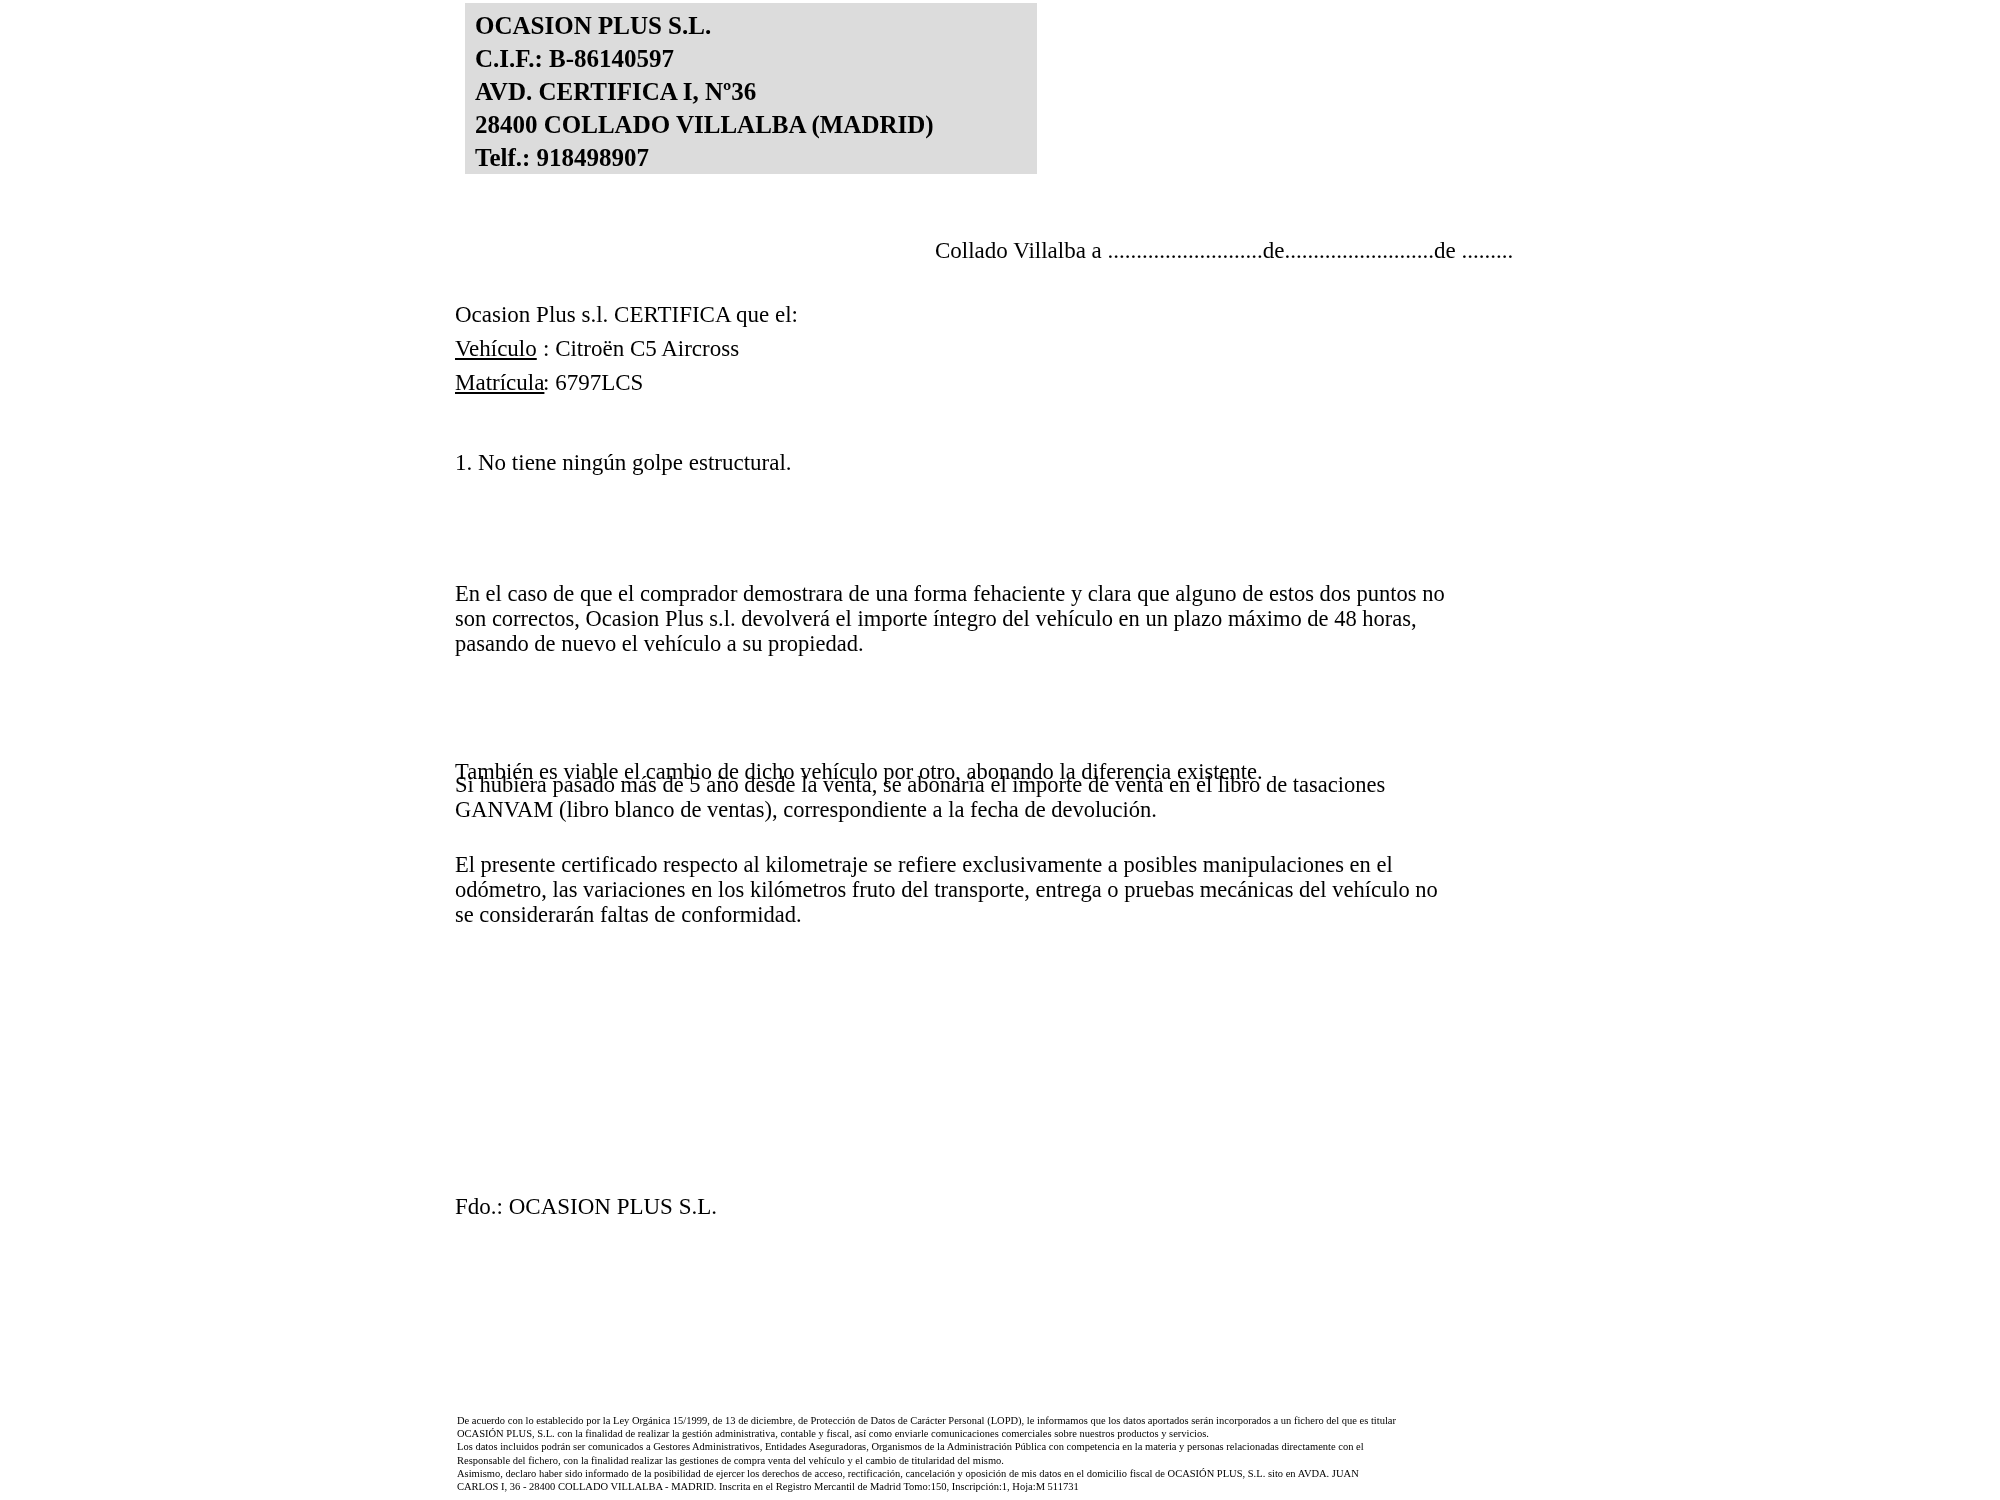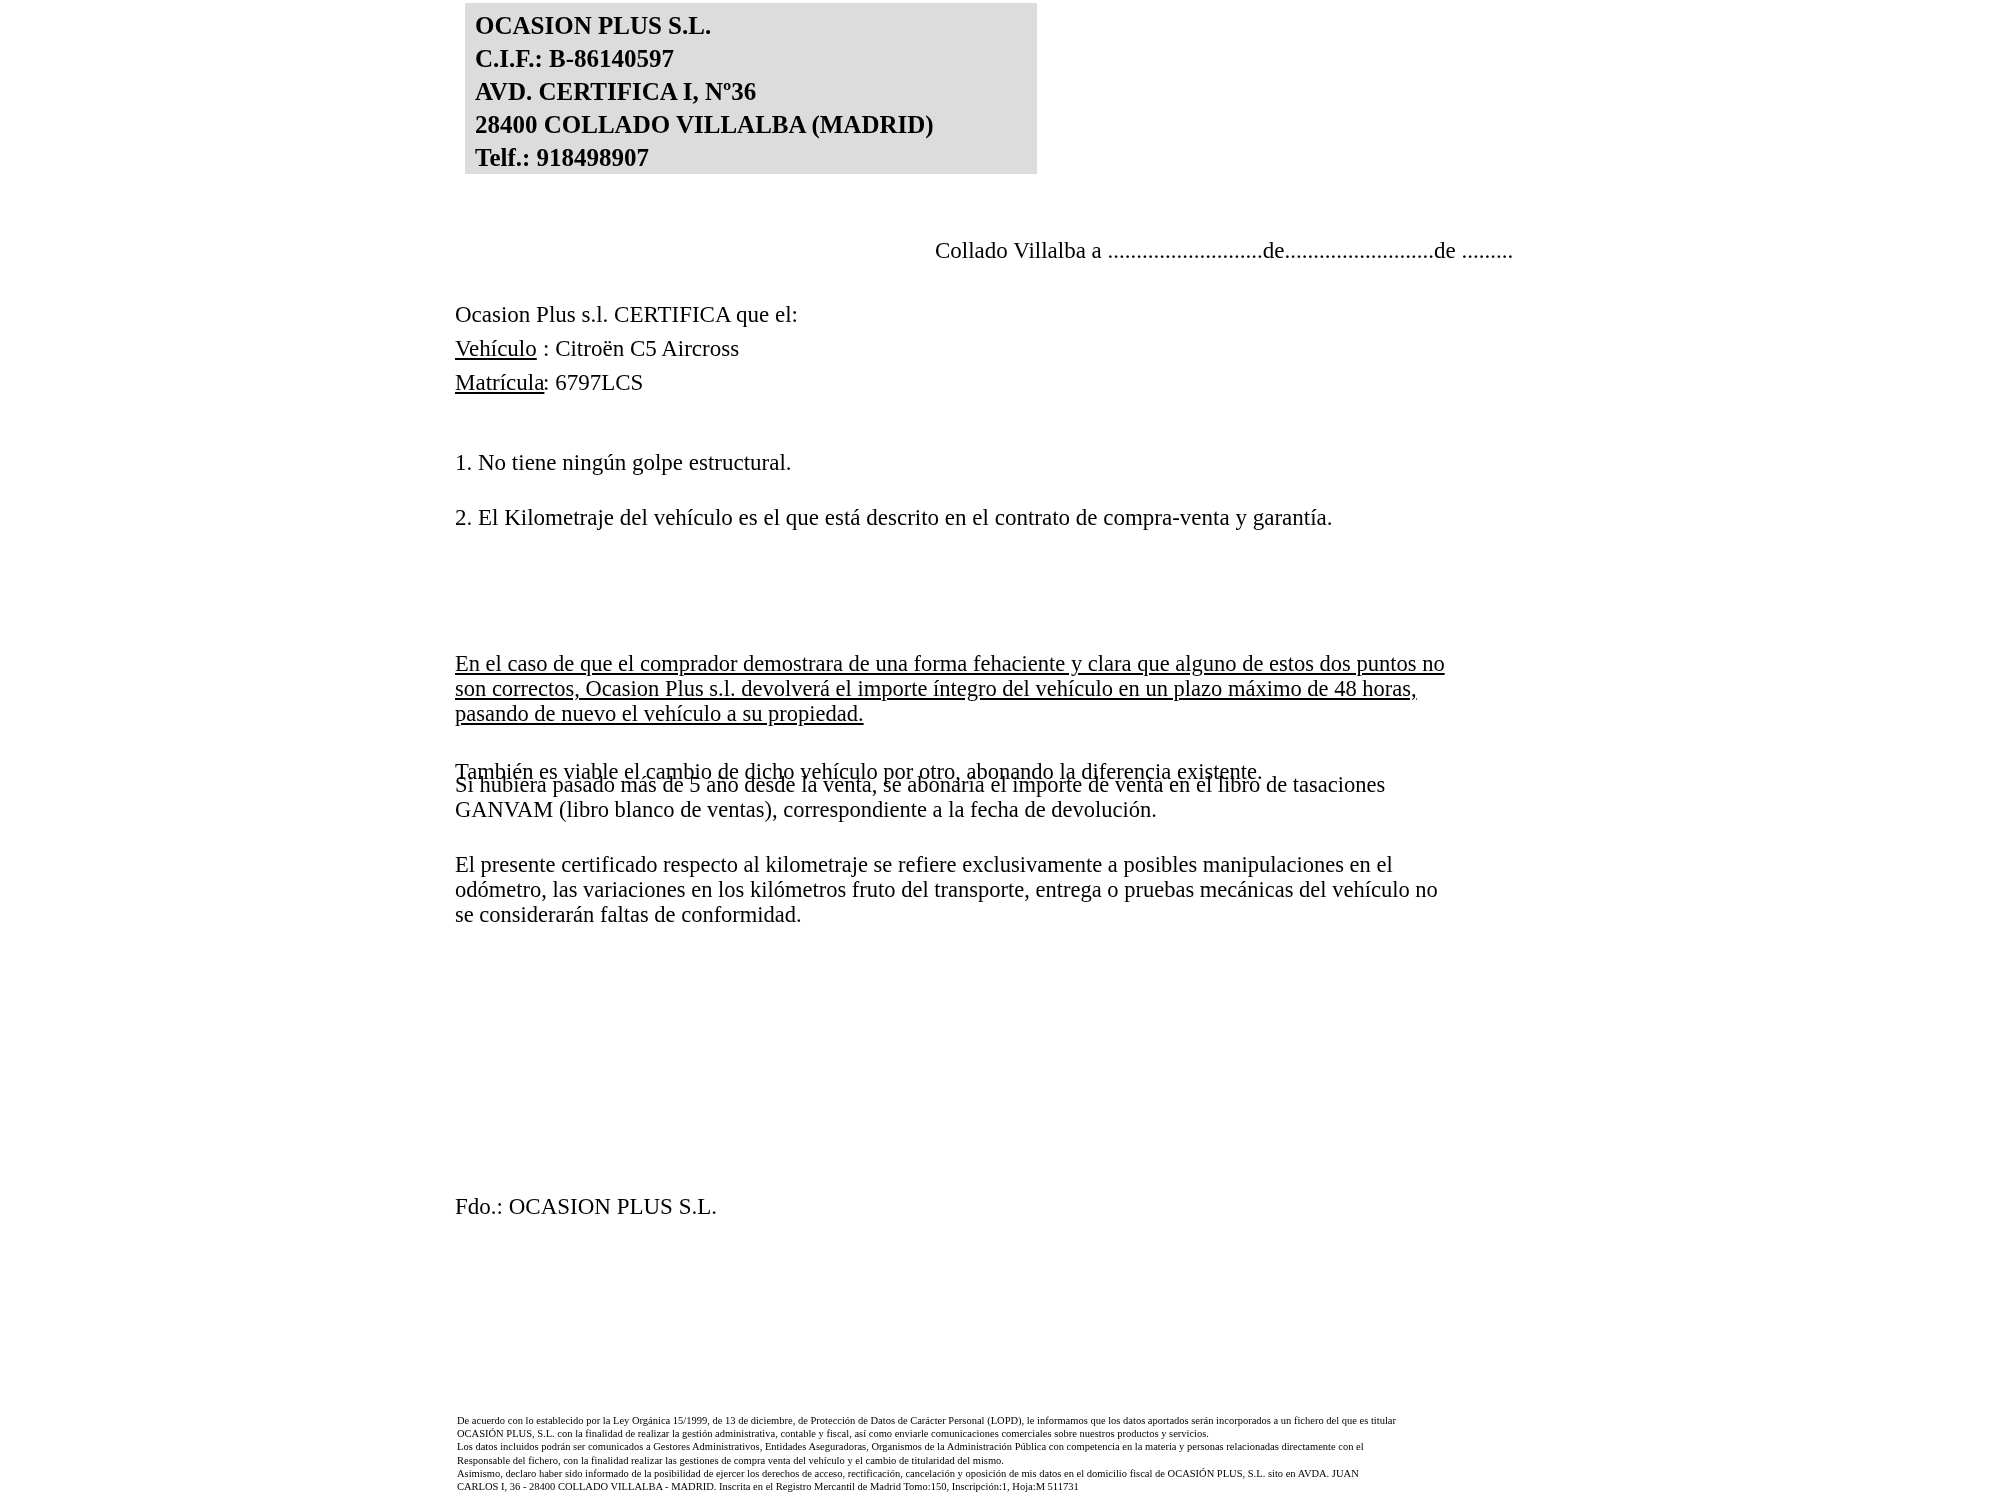--- a/index.html
+++ b/index.html
@@ -59,21 +59,21 @@
   .point.p1 { top: 450px; }
   .point.p2 { top: 505px; }
   .para {
     position: absolute;
     left: 455px;
     width: 1120px;
     font-size: 22.5px;
     line-height: 25px;
     white-space: pre-line;
   }
-  .para.refund   { top: 651px; text-decoration: underline; }
+  .para.refund   { top: 581px; }
   .para.exchange { top: 759px; }
   .para.ganvam   { top: 772px; }
   .para.odometer { top: 852px; }
   .signature {
     position: absolute;
     left: 455px;
     top: 1194px;
     font-size: 23px;
     white-space: nowrap;
   }
@@ -106,21 +106,20 @@
     <div>Ocasion Plus s.l. CERTIFICA que el:</div>
     <div>
       <span class="label">Vehículo</span><span>: Citroën C5 Aircross</span>
     </div>
     <div>
       <span class="label">Matrícula</span><span>: 6797LCS</span>
     </div>
   </div>
 
   <div class="point p1">1. No tiene ningún golpe estructural.</div>
-  <div class="point p2">2. El Kilometraje del vehículo es el que está descrito en el contrato de compra-venta y garantía.</div>
 
   <div class="para refund">En el caso de que el comprador demostrara de una forma fehaciente y clara que alguno de estos dos puntos no
 son correctos, Ocasion Plus s.l. devolverá el importe íntegro del vehículo en un plazo máximo de 48 horas,
 pasando de nuevo el vehículo a su propiedad.</div>
   <div class="para exchange">También es viable el cambio de dicho vehículo por otro, abonando la diferencia existente.</div>
   <div class="para ganvam">Si hubiera pasado más de 5 año desde la venta, se abonaría el importe de venta en el libro de tasaciones
 GANVAM (libro blanco de ventas), correspondiente a la fecha de devolución.</div>
   <div class="para odometer">El presente certificado respecto al kilometraje se refiere exclusivamente a posibles manipulaciones en el
 odómetro, las variaciones en los kilómetros fruto del transporte, entrega o pruebas mecánicas del vehículo no
 se considerarán faltas de conformidad.</div>

